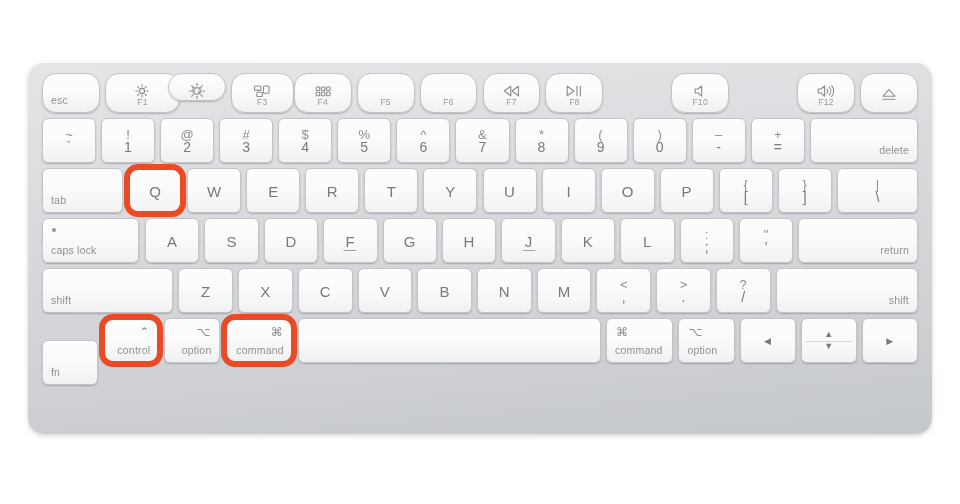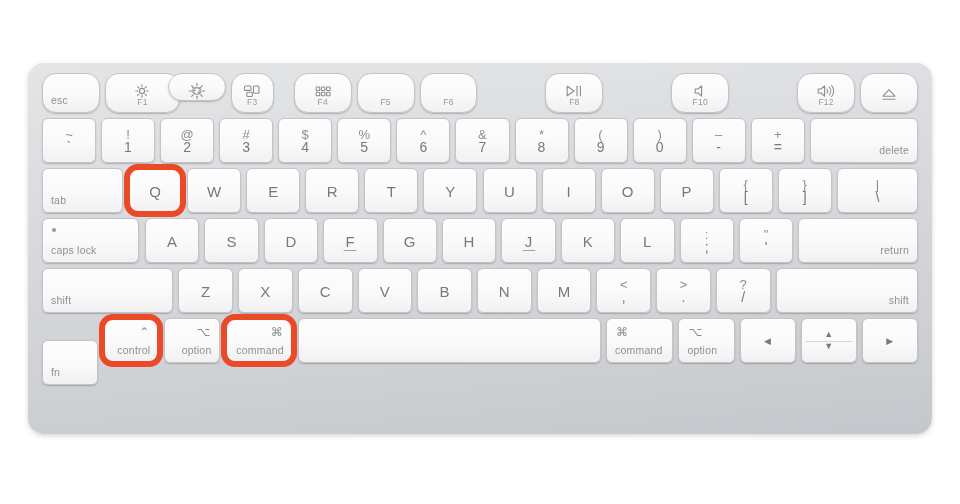--- a/index.html
+++ b/index.html
@@ -118,21 +118,21 @@
               <line x1="14.20" y1="9.00" x2="16.60" y2="9.00"></line>
               <line x1="12.68" y1="12.68" x2="14.37" y2="14.37"></line>
               <line x1="9.00" y1="14.20" x2="9.00" y2="16.60"></line>
               <line x1="5.32" y1="12.68" x2="3.63" y2="14.37"></line>
               <line x1="3.80" y1="9.00" x2="1.40" y2="9.00"></line>
               <line x1="5.32" y1="5.32" x2="3.63" y2="3.63"></line>
             </svg>
           </div>
           <span class="cap-lbl lbl-fn">F2</span>
         </div>
-        <div class="key fnrow" style="left: 202.79px; top: 11px; width: 43px; height: 40px;">
+        <div class="key fnrow" style="left: 202.79px; top: 11px; width: 63px; height: 40px;">
           <div class="fn-icon">
             <svg width="18" height="15" viewBox="0 0 18 15" fill="none" stroke="#8b8d91" stroke-width="1.1" stroke-linecap="round" stroke-linejoin="round">
               <rect x="1.5" y="2" width="6.5" height="4.4" rx="1"></rect>
               <rect x="10.5" y="2" width="5.5" height="7.2" rx="1"></rect>
               <rect x="3.8" y="8.3" width="5.6" height="4.2" rx="1"></rect>
             </svg>
           </div>
           <span class="cap-lbl lbl-fn">F3</span>
         </div>
         <div class="key fnrow" style="left: 265.71px; top: 11px; width: 57.93px; height: 40px;">
@@ -147,20 +147,29 @@
             </svg>
           </div>
           <span class="cap-lbl lbl-fn">F4</span>
         </div>
         <div class="key fnrow" style="left: 328.64px; top: 11px; width: 57.93px; height: 40px;">
           <span class="cap-lbl lbl-fn">F5</span>
         </div>
         <div class="key fnrow" style="left: 391.57px; top: 11px; width: 57.93px; height: 40px;">
           <span class="cap-lbl lbl-fn">F6</span>
         </div>
+        <div class="key fnrow" style="left: 454.5px; top: 11px; width: 57.93px; height: 40px;">
+          <div class="fn-icon">
+            <svg width="17" height="14" viewBox="0 0 17 14" fill="none" stroke="#8b8d91" stroke-width="1.1" stroke-linecap="round" stroke-linejoin="round">
+              <path d="M7.8 2.2 L1.4 7 L7.8 11.8 Z"></path>
+              <path d="M15.4 2.2 L9 7 L15.4 11.8 Z"></path>
+            </svg>
+          </div>
+          <span class="cap-lbl lbl-fn">F7</span>
+        </div>
         <div class="key fnrow" style="left: 517.43px; top: 11px; width: 57.93px; height: 40px;">
           <div class="fn-icon">
             <svg width="16" height="14" viewBox="0 0 16 14" fill="none" stroke="#8b8d91" stroke-width="1.1" stroke-linecap="round" stroke-linejoin="round">
               <path d="M1.2 2.2 L8 7 L1.2 11.8 Z"></path>
               <line x1="11" y1="2.2" x2="11" y2="11.8"></line>
               <line x1="14.4" y1="2.2" x2="14.4" y2="11.8"></line>
             </svg>
           </div>
           <span class="cap-lbl lbl-fn">F8</span>
         </div>

